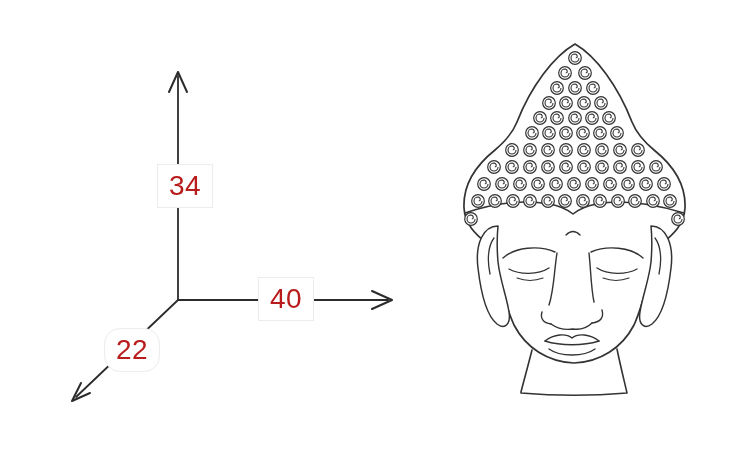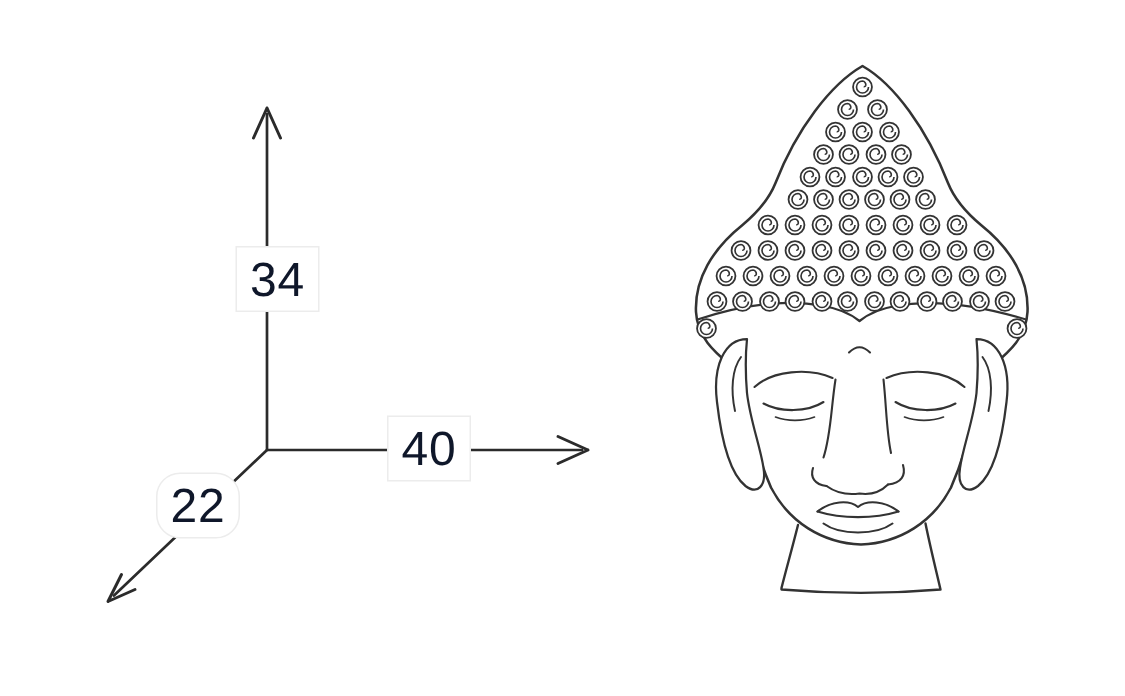--- a/index.html
+++ b/index.html
@@ -29,28 +29,28 @@
   }
   .dim-label {
     position: absolute;
     width: 54px;
     height: 42px;
     background: #ffffff;
     border: 1px solid #ececec;
     display: flex;
     align-items: center;
     justify-content: center;
-    font-size: 32px;
-    color: #0f172a;
+    font-size: 28px;
+    color: #b91c1c;
     letter-spacing: 0.5px;
     user-select: none;
   }
   .lbl-height { left: 157px; top: 164px; }
   .lbl-width  { left: 258px; top: 277px; }
-  .lbl-depth  { left: 104px; top: 315px; border-radius: 16px; }
+  .lbl-depth  { left: 104px; top: 328px; border-radius: 16px; }
 </style>
 </head>
 <body>
 
 <div class="stage">
 
   <svg width="750" height="464" viewBox="0 0 750 464">
 
     <defs>
       <g id="curl">

